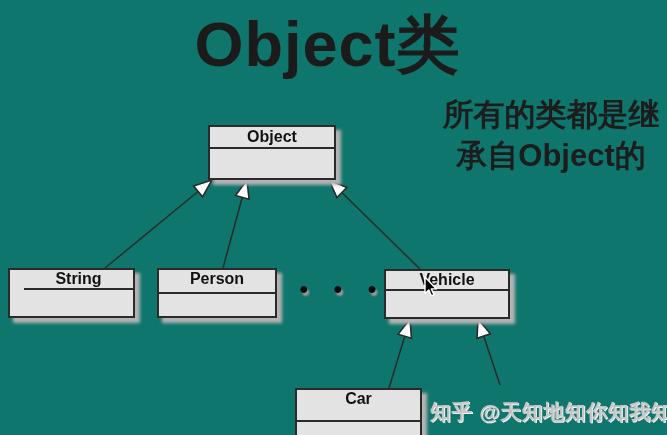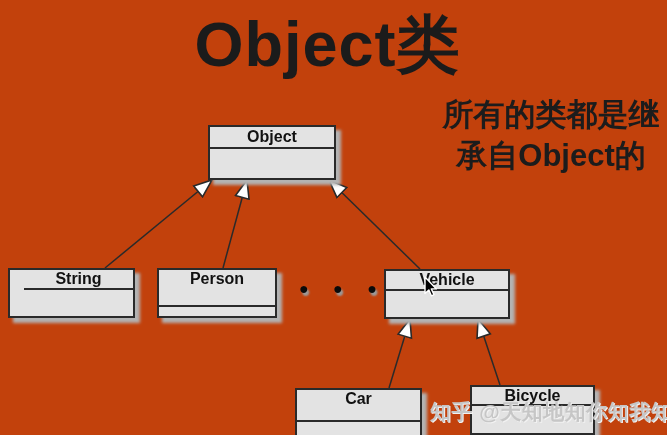--- a/index.html
+++ b/index.html
@@ -1,18 +1,18 @@
 <!DOCTYPE html>
 <html><head>
 <meta charset="utf-8">
 <style>
   html,body{margin:0;padding:0;background:#fff;}
   #slide{
     position:relative;width:667px;height:435px;overflow:hidden;
-    background:#c2410c;font-family:"Liberation Sans","DejaVu Sans",sans-serif;
+    background:#0f766e;font-family:"Liberation Sans","DejaVu Sans",sans-serif;
   }
   .page-title{
     position:absolute;left:0;top:0;width:655px;height:84px;
     text-align:center;font-size:63px;font-weight:bold;letter-spacing:1px;
     color:#1b1b1b;line-height:88px;white-space:nowrap;
   }
   svg.layer{position:absolute;left:0;top:0;}
   #arrow-layer{z-index:1;}
   .uml-box{
     position:absolute;box-sizing:border-box;z-index:2;
@@ -70,38 +70,34 @@
     <div class="uml-title" style="height:22px;line-height:19px;">Object</div>
     <div class="uml-body"></div>
   </div>
 
   <div class="uml-box" style="left:8px;top:268px;width:127px;height:50px;padding-left:14px;">
     <div class="uml-title" style="height:20px;line-height:18px;">String</div>
     <div class="uml-body"></div>
   </div>
 
   <div class="uml-box" style="left:157px;top:268px;width:120px;height:50px;">
-    <div class="uml-title" style="height:37px;line-height:18px;">Person</div>
+    <div class="uml-title" style="height:24px;line-height:18px;">Person</div>
     <div class="uml-body"></div>
   </div>
 
   <div class="uml-box" style="left:384px;top:269px;width:126px;height:50px;">
     <div class="uml-title" style="height:20px;line-height:18px;">Vehicle</div>
     <div class="uml-body"></div>
   </div>
 
   <div class="uml-box" style="left:295px;top:388px;width:127px;height:50px;">
     <div class="uml-title" style="height:32px;line-height:18px;">Car</div>
     <div class="uml-body"></div>
   </div>
 
-  <div class="uml-box" style="left:470px;top:385px;width:125px;height:50px;">
-    <div class="uml-title" style="height:19px;line-height:17px;">Bicycle</div>
-    <div class="uml-body"></div>
-  </div>
 
   <div class="ellipsis">● ● ●</div>
 
   <div class="annotation">
     <div>所有的类都是继</div>
     <div><span>承自</span><span class="em">Object</span><span>的</span></div>
   </div>
 
   <div class="watermark">知乎 @天知地知你知我知</div>
 

